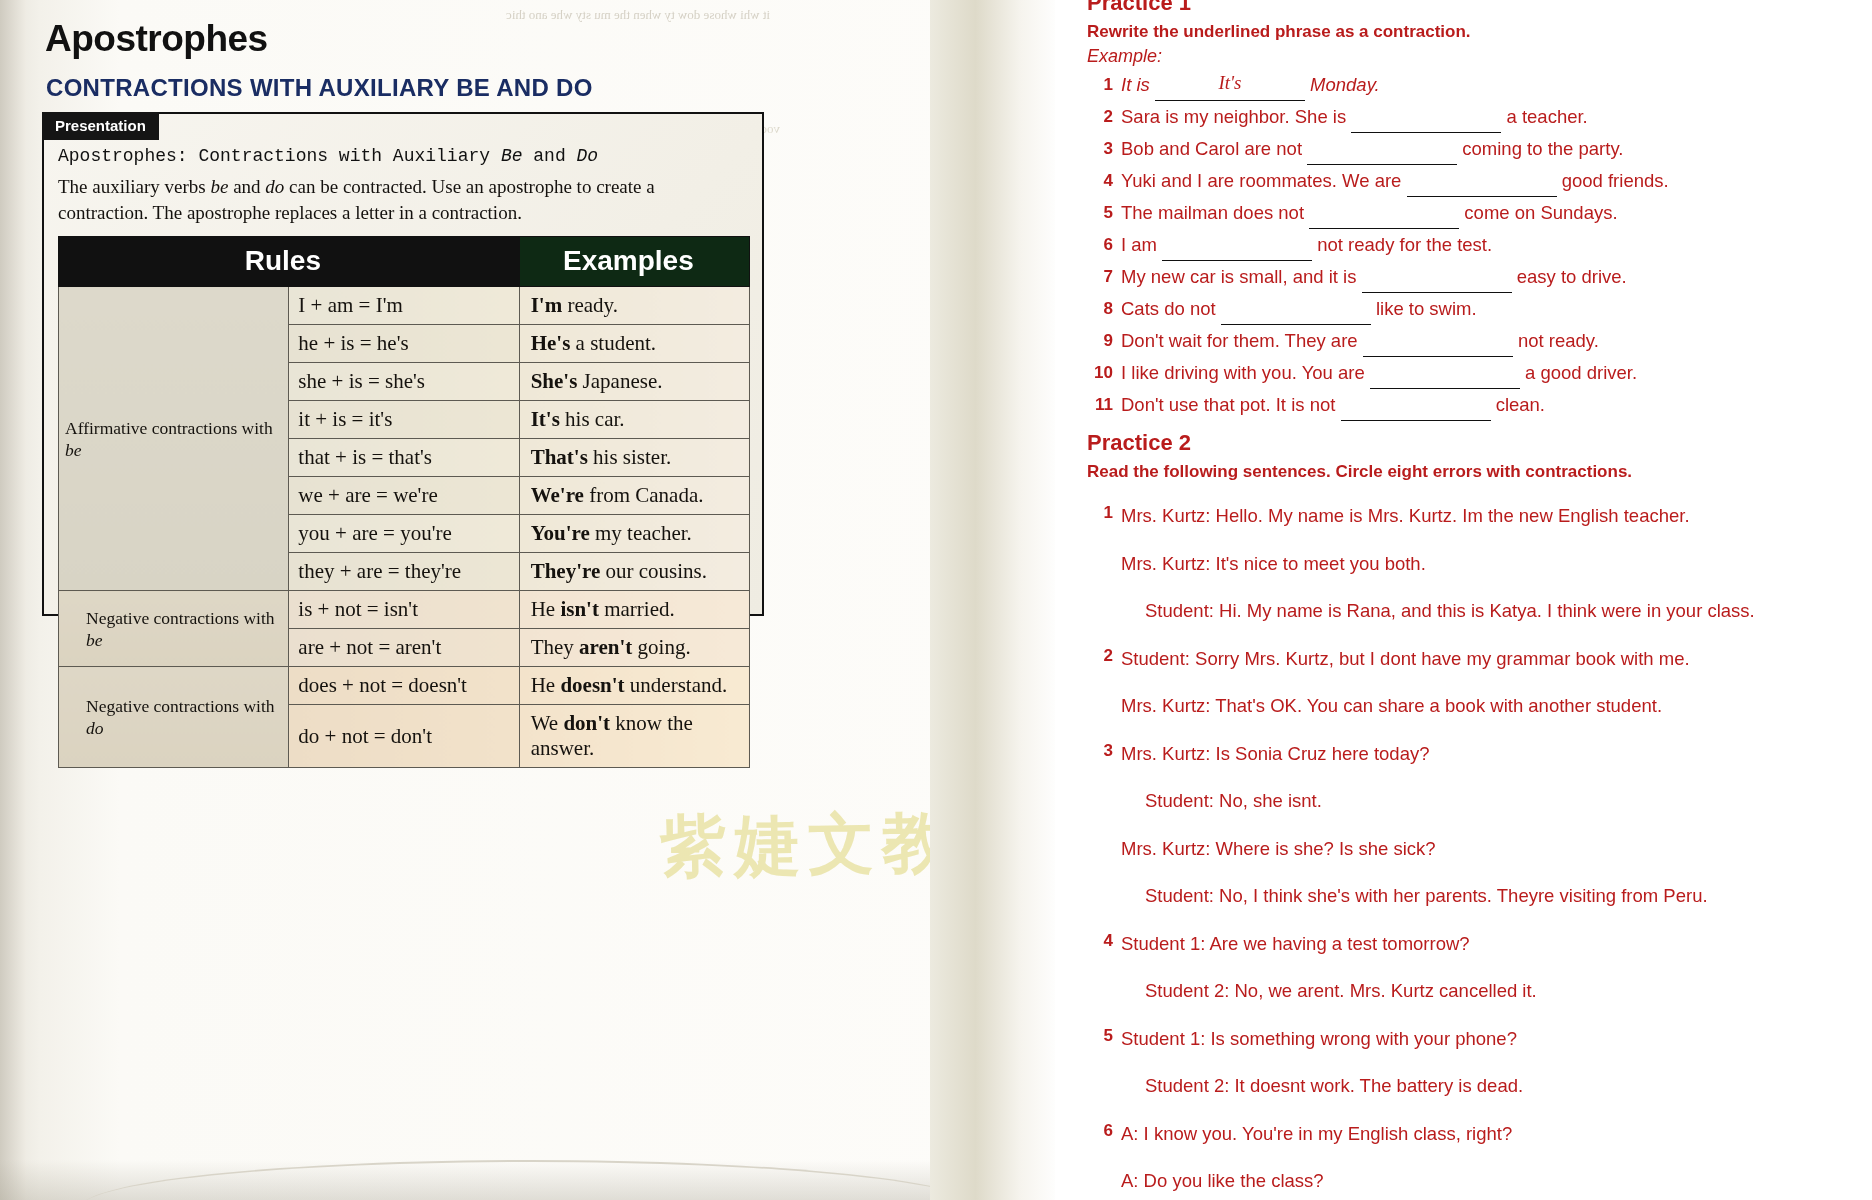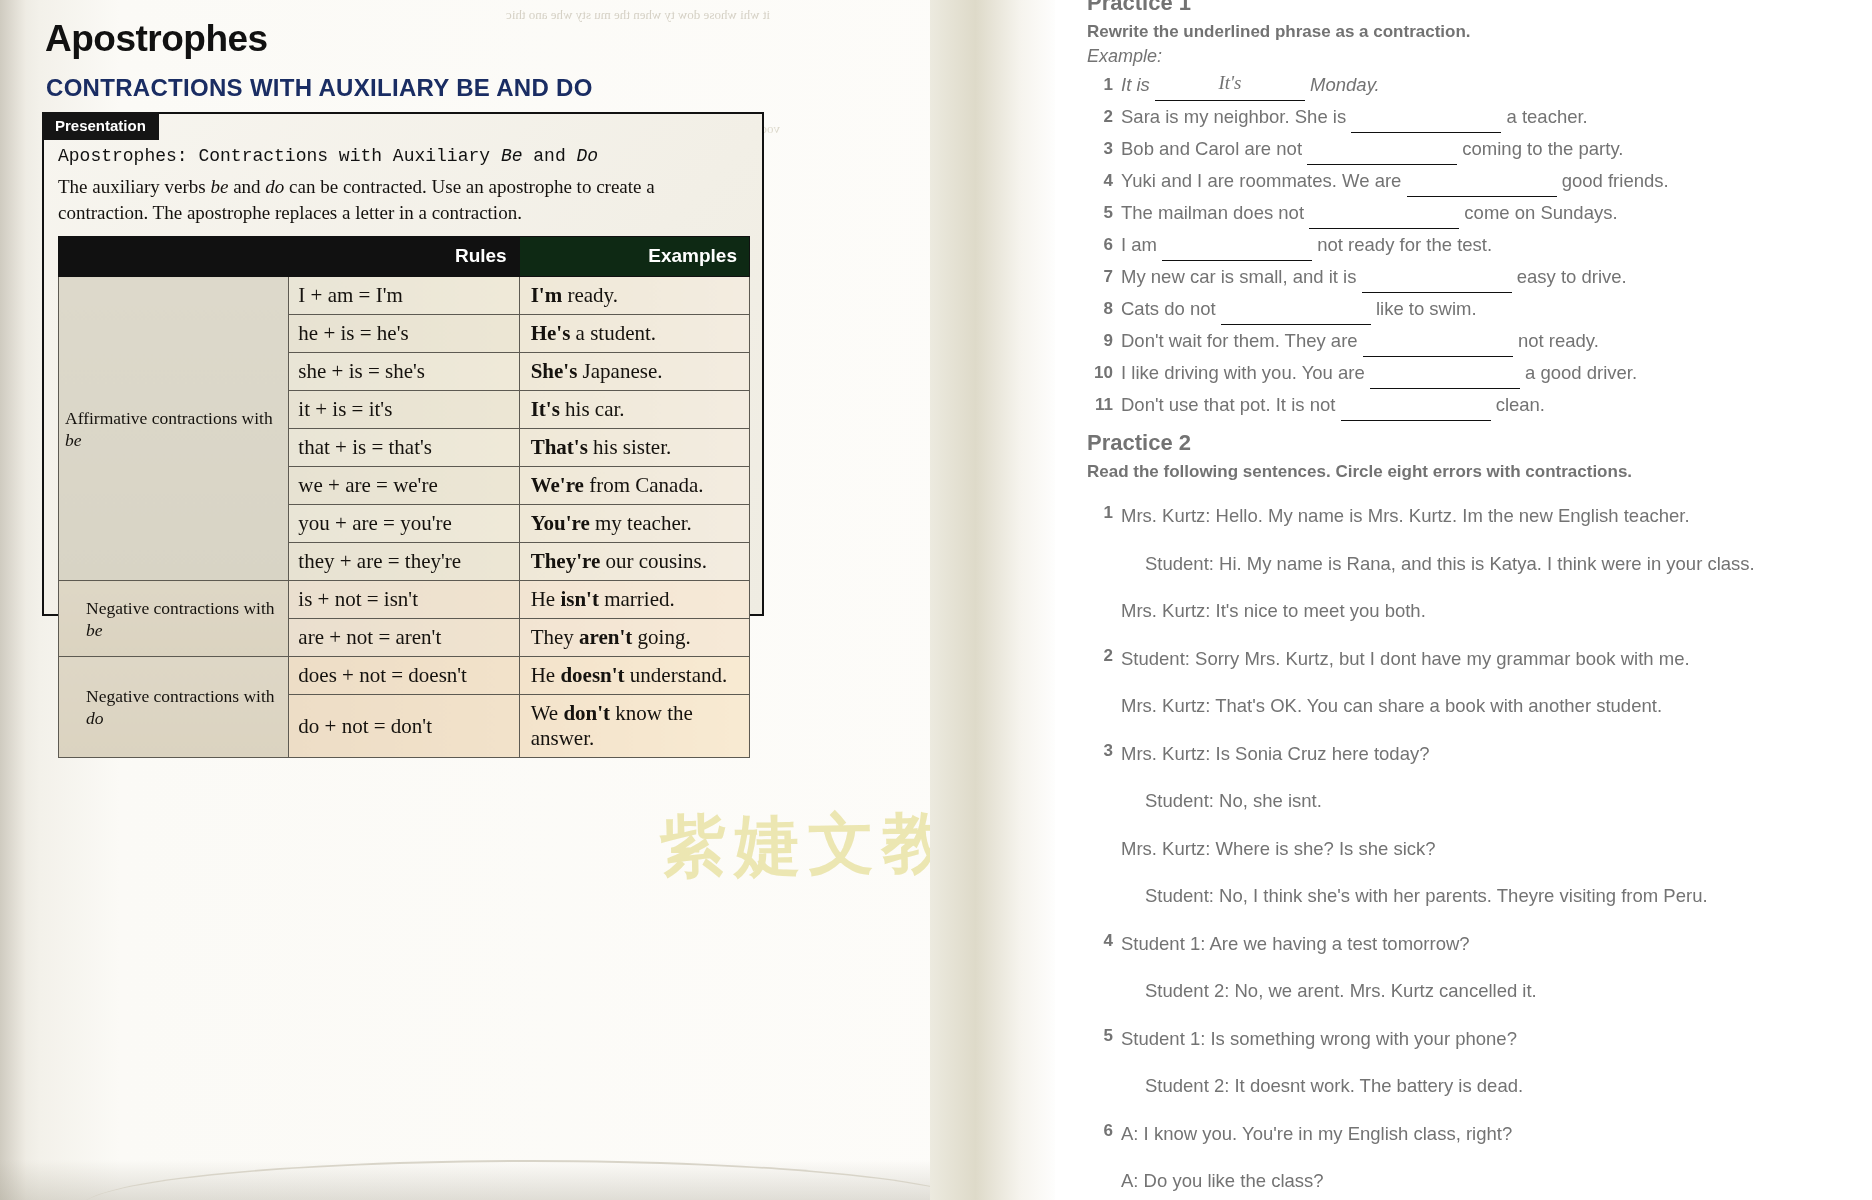--- a/index.html
+++ b/index.html
@@ -130,25 +130,24 @@
     position: absolute;
     left: 14px;
     top: 122px;
     width: 692px;
     border-collapse: collapse;
     table-layout: fixed;
   }
   table.rules th {
     background: #111;
     color: #fff;
-    font-size: 19px;
+    font-size: 28px;
     font-weight: bold;
     padding: 8px 12px 9px 0;
     border: 1px solid #111;
-    text-align: right;
   }
   table.rules th.ex-head {
     background: #0e2914;
   }
   table.rules td {
     border: 1px solid #5d5a52;
     font-family: "Liberation Serif", serif;
     color: #15120e;
     vertical-align: middle;
   }
@@ -205,21 +204,21 @@
   }
 
   
   .right-page {
     position: absolute;
     left: 1055px;
     top: 0;
     width: 817px;
     height: 1200px;
     background: #ffffff;
-    color: #737373;
+    color: #b91c1c;
   }
   .sec-title {
     font-size: 22px;
     font-weight: bold;
     margin: 0;
   }
   .instr {
     font-size: 17px;
     font-weight: bold;
     margin: 6px 0 0 0;
@@ -456,22 +455,22 @@
     </div>
 
     <div style="position:absolute; left:32px; top:430px; width:770px;">
       <h3 class="sec-title">Practice 2</h3>
       <p class="instr" style="margin-bottom:8px;">Read the following sentences. Circle eight errors with contractions.</p>
 
       <ol class="dialogs">
         <li>
           <span class="num">1</span>
           <div class="dline">Mrs. Kurtz: Hello. My name is Mrs. Kurtz. Im the new English teacher.</div>
+          <div class="dline">Mrs. Kurtz: It's nice to meet you both.</div>
           <div class="dline indent">Student: Hi. My name is Rana, and this is Katya. I think were in your class.</div>
-          <div class="dline">Mrs. Kurtz: It's nice to meet you both.</div>
         </li>
         <li>
           <span class="num">2</span>
           <div class="dline">Student: Sorry Mrs. Kurtz, but I dont have my grammar book with me.</div>
           <div class="dline">Mrs. Kurtz: That's OK. You can share a book with another student.</div>
         </li>
         <li>
           <span class="num">3</span>
           <div class="dline">Mrs. Kurtz: Is Sonia Cruz here today?</div>
           <div class="dline indent">Student: No, she isnt.</div>

